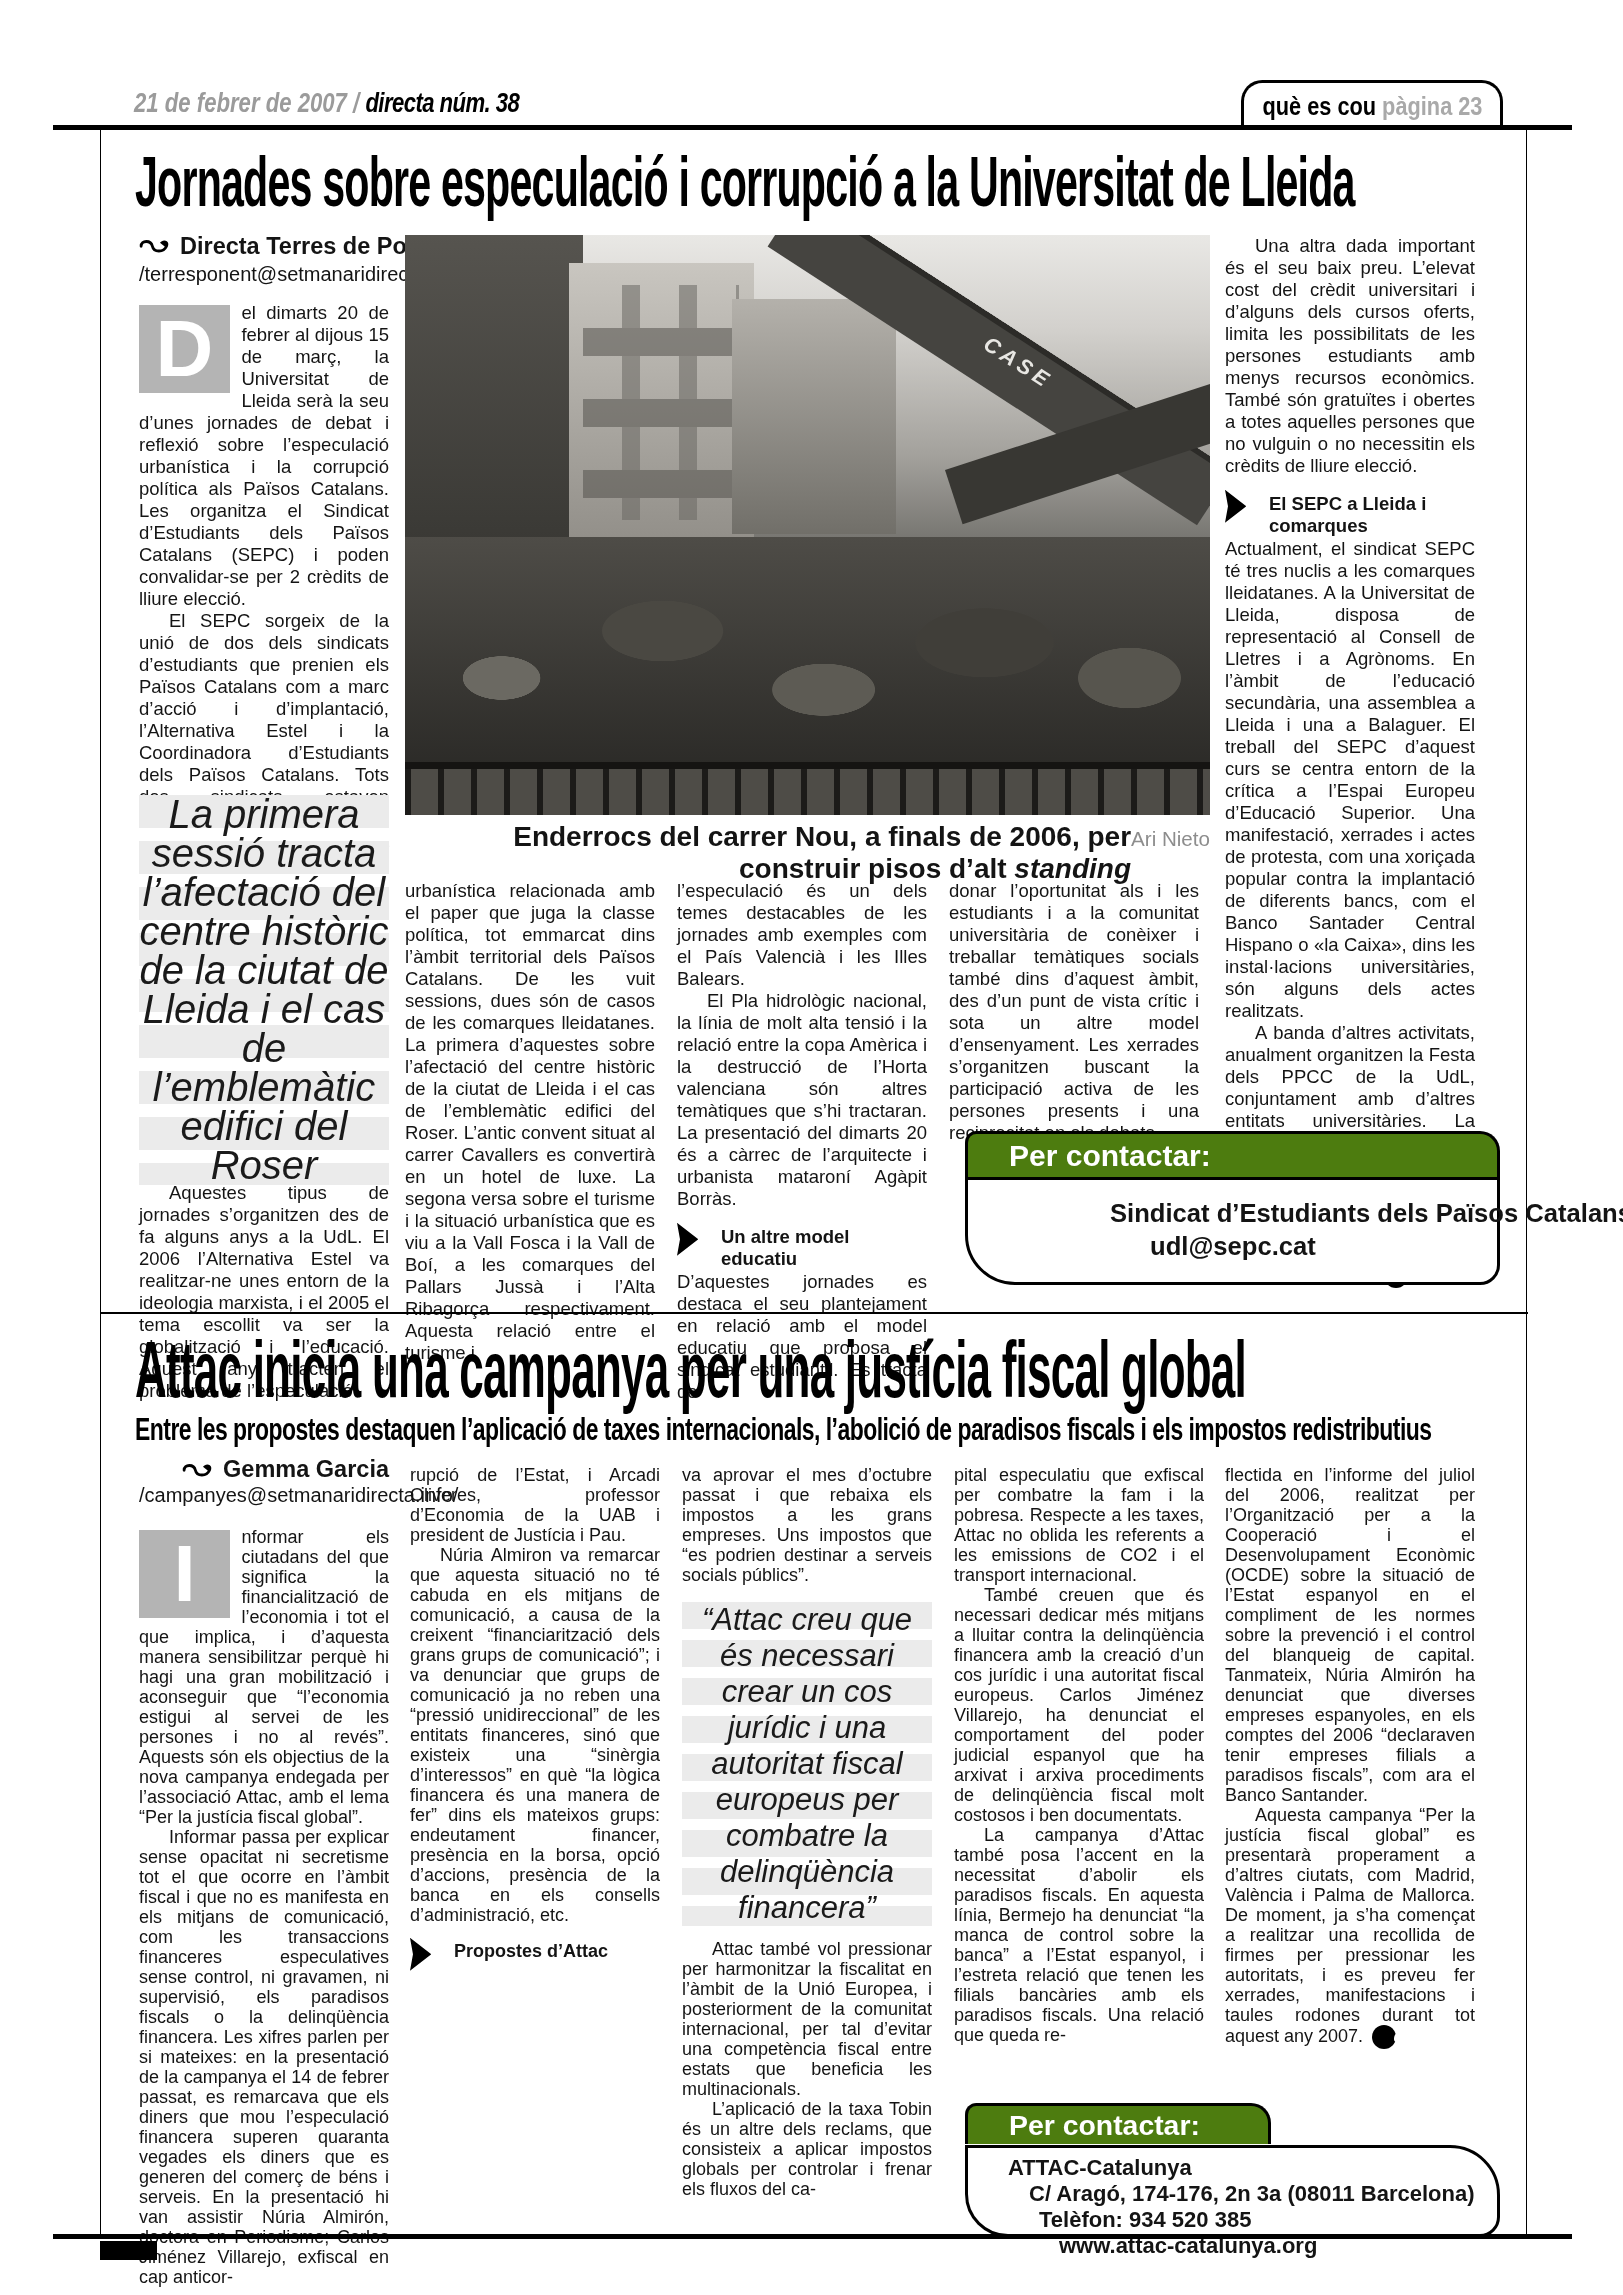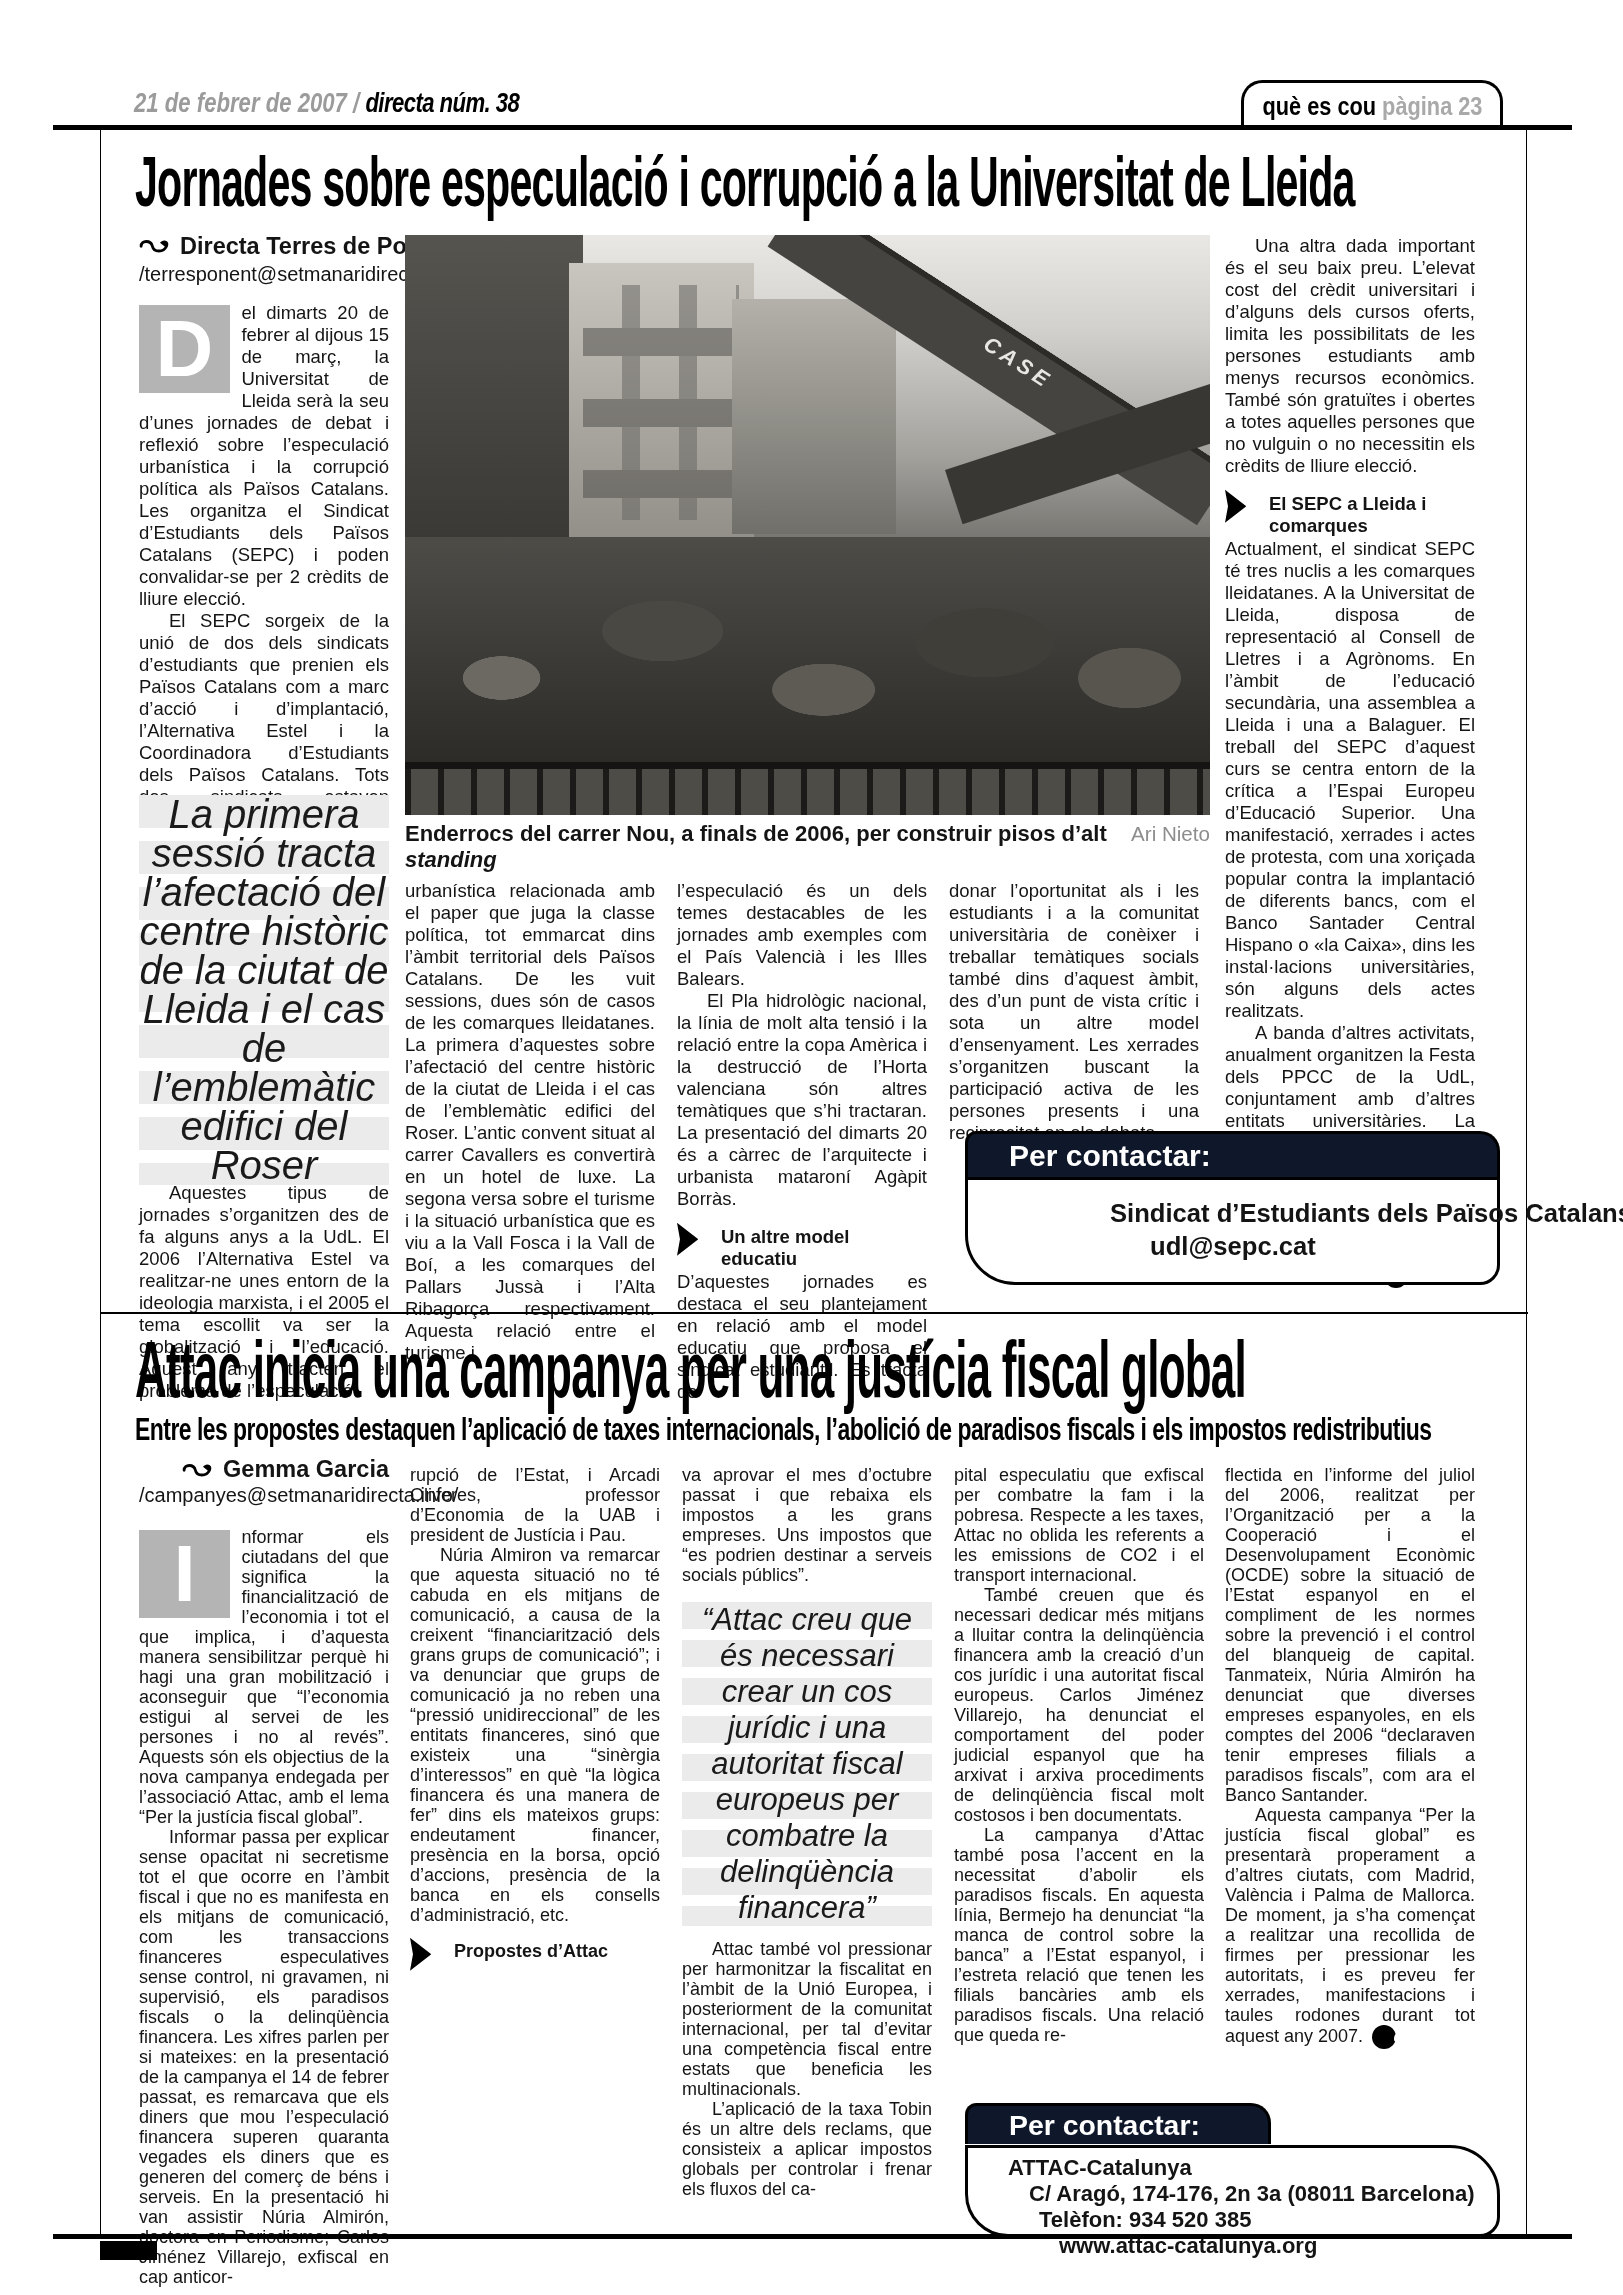--- a/index.html
+++ b/index.html
@@ -74,24 +74,24 @@
                 radial-gradient(100px 50px at 32% 40%,#4a4842 0 60%,transparent 61%),
                 radial-gradient(85px 43px at 52% 65%,#5d5b54 0 60%,transparent 61%),
                 radial-gradient(114px 57px at 72% 45%,#403e39 0 60%,transparent 61%),
                 radial-gradient(85px 50px at 90% 60%,#57554e 0 60%,transparent 61%),
                 linear-gradient(180deg,#4e4c47,#2b2a27);}
   .fence{position:absolute;left:0;bottom:0;width:100%;height:46px;
      background:repeating-linear-gradient(90deg,#1c1b19 0 5.7px,#4e4c47 5.7px 33px);
      border-top:7.1px solid #151412;}
   .caption-row{position:absolute;left:405px;top:821px;width:805px;display:flex;
      justify-content:space-between;align-items:baseline;}
-  .caption{font-size:22px;font-weight:bold;}
+  .caption{font-size:28px;font-weight:bold;text-align:right;}
   .credit{font-size:20.6px;color:#8d8d8d;white-space:nowrap;}
   
-  .cbar{position:absolute;background:#0f172a;color:#fff;border:3.6px solid #000;border-bottom:none;
+  .cbar{position:absolute;background:#4d7c0f;color:#fff;border:3.6px solid #000;border-bottom:none;
         border-radius:11.4px 20px 0 0;font-weight:bold;font-size:30px;display:flex;
         align-items:center;padding-left:41px;box-sizing:border-box;}
   .cbody{position:absolute;background:#fff;border:3.6px solid #000;box-sizing:border-box;}
   #cbody1{border-top-width:3.6px;border-radius:0 0 20px 50px;}
   #cbody2{border-radius:0 50px 20px 43px;}
   .cline{font-weight:bold;white-space:nowrap;}
   
   .endmark{display:inline-flex;width:24px;height:24px;border-radius:50%;background:#000;
            color:#fff;align-items:center;justify-content:center;font-weight:bold;
            font-size:17px;vertical-align:middle;margin-left:8.5px;font-style:italic;}

